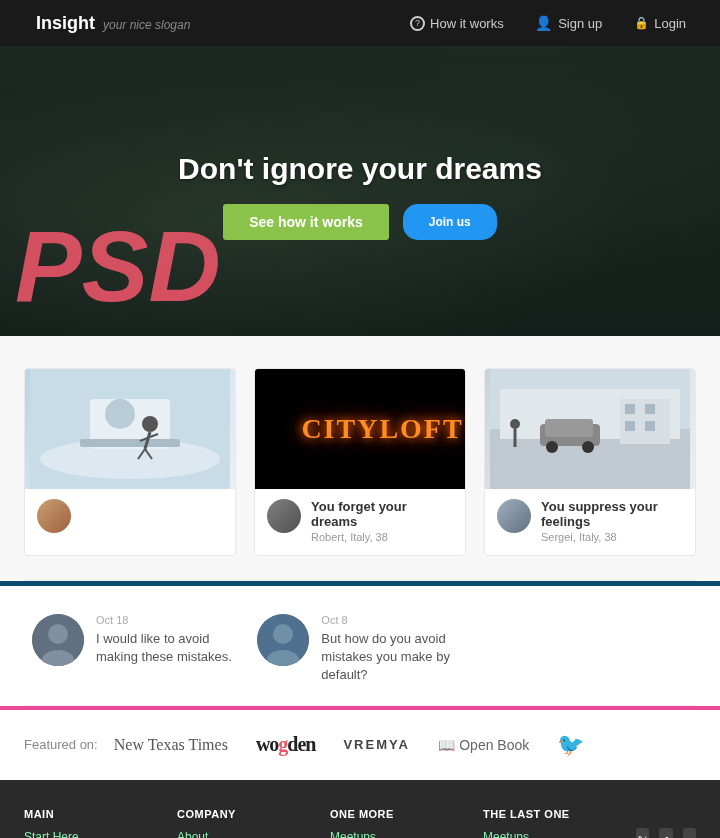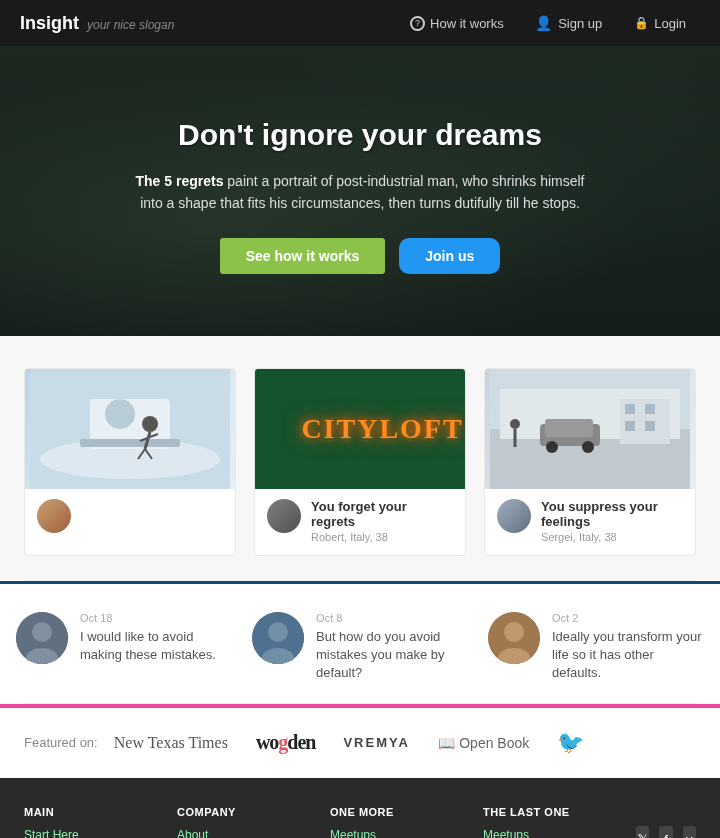--- a/index.html
+++ b/index.html
@@ -7,21 +7,21 @@
 
     
     .navbar {
       background: #1a1a1a;
       display: flex;
       align-items: center;
       padding: 0 20px;
       height: 46px;
     }
     .nav-brand { display: flex; align-items: baseline; gap: 8px; }
-    .nav-brand-title { color: #fff; font-weight: 700; font-size: 18px; }
+    .nav-brand-title { color: #fff; font-weight: 700; font-size: 18px; margin-left: 16px; }
     .nav-brand-slogan { color: #888; font-style: italic; font-size: 12px; }
     .nav-spacer { flex: 1; }
     .nav-links { display: flex; align-items: center; gap: 4px; }
     .nav-link {
       color: #ccc;
       font-size: 13px;
       padding: 8px 14px;
       cursor: pointer;
       text-decoration: none;
       display: flex;
@@ -99,23 +99,23 @@
       font-size: 14px;
       font-weight: 600;
       border-radius: 3px;
       cursor: pointer;
     }
     .btn-blue {
       background: #2196f3;
       color: #fff;
       border: none;
       padding: 10px 26px;
-      font-size: 14px;
+      font-size: 12px;
       font-weight: 600;
-      border-radius: 10px;
+      border-radius: 15px;
       cursor: pointer;
     }
 
     
     .cards-section {
       padding: 32px 24px 24px;
       background: #f7f7f7;
     }
     .cards-grid {
       display: grid;
@@ -163,23 +163,23 @@
     .card-text-title {
       font-size: 13px;
       font-weight: 600;
       color: #333;
       margin-bottom: 2px;
     }
     .card-text-sub { font-size: 11px; color: #999; }
 
     
     .blog-section {
-      padding: 28px 16px 20px;
+      padding: 28px 32px 20px;
       background: #fff;
-      border-top: 3px solid #0c4a6e;
+      border-top: 5px solid #0c4a6e;
     }
     .blog-grid {
       display: grid;
       grid-template-columns: repeat(3, 1fr);
       gap: 20px;
     }
     .blog-item { display: flex; gap: 12px; align-items: flex-start; }
     .blog-avatar {
       width: 52px;
       height: 52px;
@@ -272,21 +272,21 @@
       justify-content: center;
       color: #fff;
       font-size: 13px;
       cursor: pointer;
     }
 
     
     .cityloft-sign {
       width: 100%;
       height: 120px;
-      background: #14532d;
+      background: #000000;
       display: flex;
       align-items: center;
       justify-content: center;
       position: relative;
       padding-left: 45px;
     }
     .cityloft-text {
       font-size: 28px;
       font-weight: 900;
       color: #ff8c20;
@@ -318,25 +318,23 @@
     </a>
     <a class="nav-link">
       <span class="icon-lock">🔒</span>
       <span>Login</span>
     </a>
   </div>
 </nav>
 
 <section class="hero">
   <div class="hero-bg"></div>
+  <div class="hero-psd">PSD</div>
   <div class="hero-content">
     <h1 class="hero-title">Don't ignore your dreams</h1>
-    <p class="hero-desc">
-      <strong>The 5 regrets</strong><span> paint a portrait of post-industrial man, who shrinks himself into a shape that fits his circumstances, then turns dutifully till he stops.</span>
-    </p>
     <div class="hero-buttons">
       <button class="btn-green">See how it works</button>
       <button class="btn-blue">Join us</button>
     </div>
   </div>
 </section>
 
 <section class="cards-section">
   <div class="cards-grid">
 
@@ -362,21 +360,21 @@
       </div>
     </div>
 
     <div class="card">
       <div class="cityloft-sign">
         <span class="cityloft-text">CITYLOFT</span>
       </div>
       <div class="card-footer">
         <div class="card-avatar card-avatar-2"></div>
         <div>
-          <div class="card-text-title">You forget your regrets</div>
+          <div class="card-text-title">You forget your dreams</div>
           <div class="card-text-sub">Robert, Italy, 38</div>
         </div>
       </div>
     </div>
 
     <div class="card">
       <div class="card-img-placeholder card-img-street">
         <svg width="100%" height="120" viewBox="0 0 200 120">
           <rect width="200" height="120" fill="#d0dce4"></rect>
           <rect x="0" y="60" width="200" height="60" fill="#c0c8d0"></rect>
@@ -435,33 +433,20 @@
           <circle cx="26" cy="20" r="10" fill="#7090a8"></circle>
           <ellipse cx="26" cy="46" rx="16" ry="10" fill="#7090a8"></ellipse>
         </svg>
       </div>
       <div>
         <div class="blog-date">Oct 8</div>
         <div class="blog-title">But how do you avoid mistakes you make by default?</div>
       </div>
     </div>
 
-    <div class="blog-item">
-      <div class="blog-avatar blog-avatar-3">
-        <svg width="52" height="52" viewBox="0 0 52 52">
-          <rect width="52" height="52" rx="26" fill="#a07850"></rect>
-          <circle cx="26" cy="20" r="10" fill="#c09870"></circle>
-          <ellipse cx="26" cy="46" rx="16" ry="10" fill="#c09870"></ellipse>
-        </svg>
-      </div>
-      <div>
-        <div class="blog-date">Oct 2</div>
-        <div class="blog-title">Ideally you transform your life so it has other defaults.</div>
-      </div>
-    </div>
 
   </div>
 </section>
 
 <div class="divider"></div>
 
 <section class="featured-section">
   <span class="featured-label">Featured on:</span>
   <div class="featured-logos">
     <span class="featured-logo serif">New Texas Times</span>

